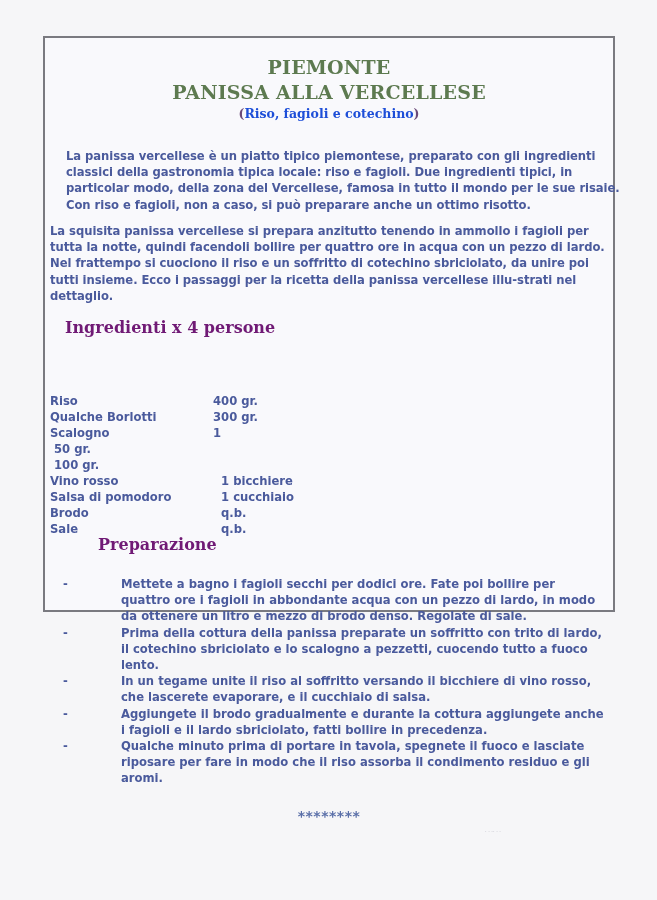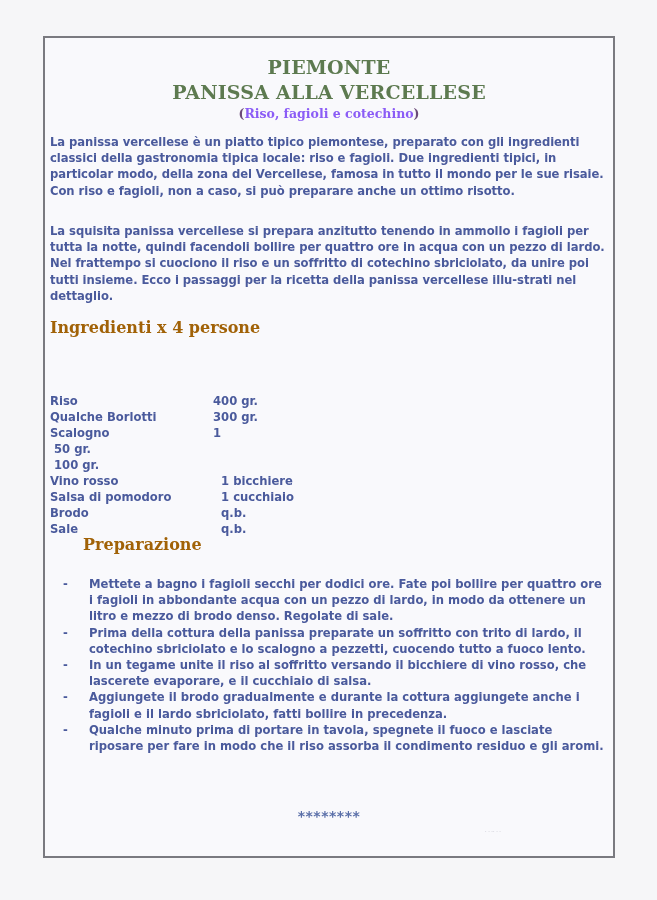--- a/index.html
+++ b/index.html
@@ -12,21 +12,21 @@
       background: #f6f6f8;
       position: relative;
       overflow: hidden;
       font-family: "DejaVu Sans", sans-serif;
     }
     .page-frame {
       position: absolute;
       left: 43px;
       top: 36px;
       width: 572px;
-      height: 822px;
+      height: 576px;
       border: 2px solid #7a7a80;
       background: #f9f9fc;
       box-sizing: border-box;
     }
     .title-block {
       position: absolute;
       left: 0;
       right: 0;
       top: 17px;
       text-align: center;
@@ -40,43 +40,43 @@
       letter-spacing: 0.2px;
     }
     .subtitle {
       font-family: "DejaVu Serif", serif;
       font-size: 12.5px;
       line-height: 18px;
       font-weight: bold;
       color: #6b4a78;
     }
     .subtitle .red {
-      color: #8b5cf6;
+      color: #1d4ed8;
     }
     .paragraph {
       position: absolute;
       left: 5px;
       width: 560px;
       font-weight: bold;
       font-size: 11.6px;
       line-height: 16.2px;
       color: #4a5a9c;
       margin: 0;
       letter-spacing: -0.05px;
     }
-    .para-1 { top: 96px; }
+    .para-1 { top: 110px; margin-left: 16px; }
     .para-2 { top: 185px; }
     .section-heading {
       position: absolute;
-      left: 5px;
+      left: 20px;
       font-family: "DejaVu Serif", serif;
       font-weight: bold;
       font-size: 16px;
       line-height: 20px;
-      color: #a16207;
+      color: #701a75;
       margin: 0;
     }
     .heading-ingredients { top: 280px; }
     .heading-preparation { top: 497px; margin-left: 33px; }
     .ingredients {
       position: absolute;
       left: 5px;
       top: 322px;
       width: 300px;
       font-weight: bold;
@@ -112,20 +112,21 @@
     .step {
       display: flex;
     }
     .step-dash {
       width: 26px;
       flex: none;
       color: #4a5a9c;
     }
     .step-text {
       flex: 1;
+      margin-left: 32px;
     }
     .footer-stars {
       position: absolute;
       left: 0;
       right: 0;
       top: 770px;
       text-align: center;
       font-size: 14px;
       font-weight: bold;
       color: #5a6fa8;

